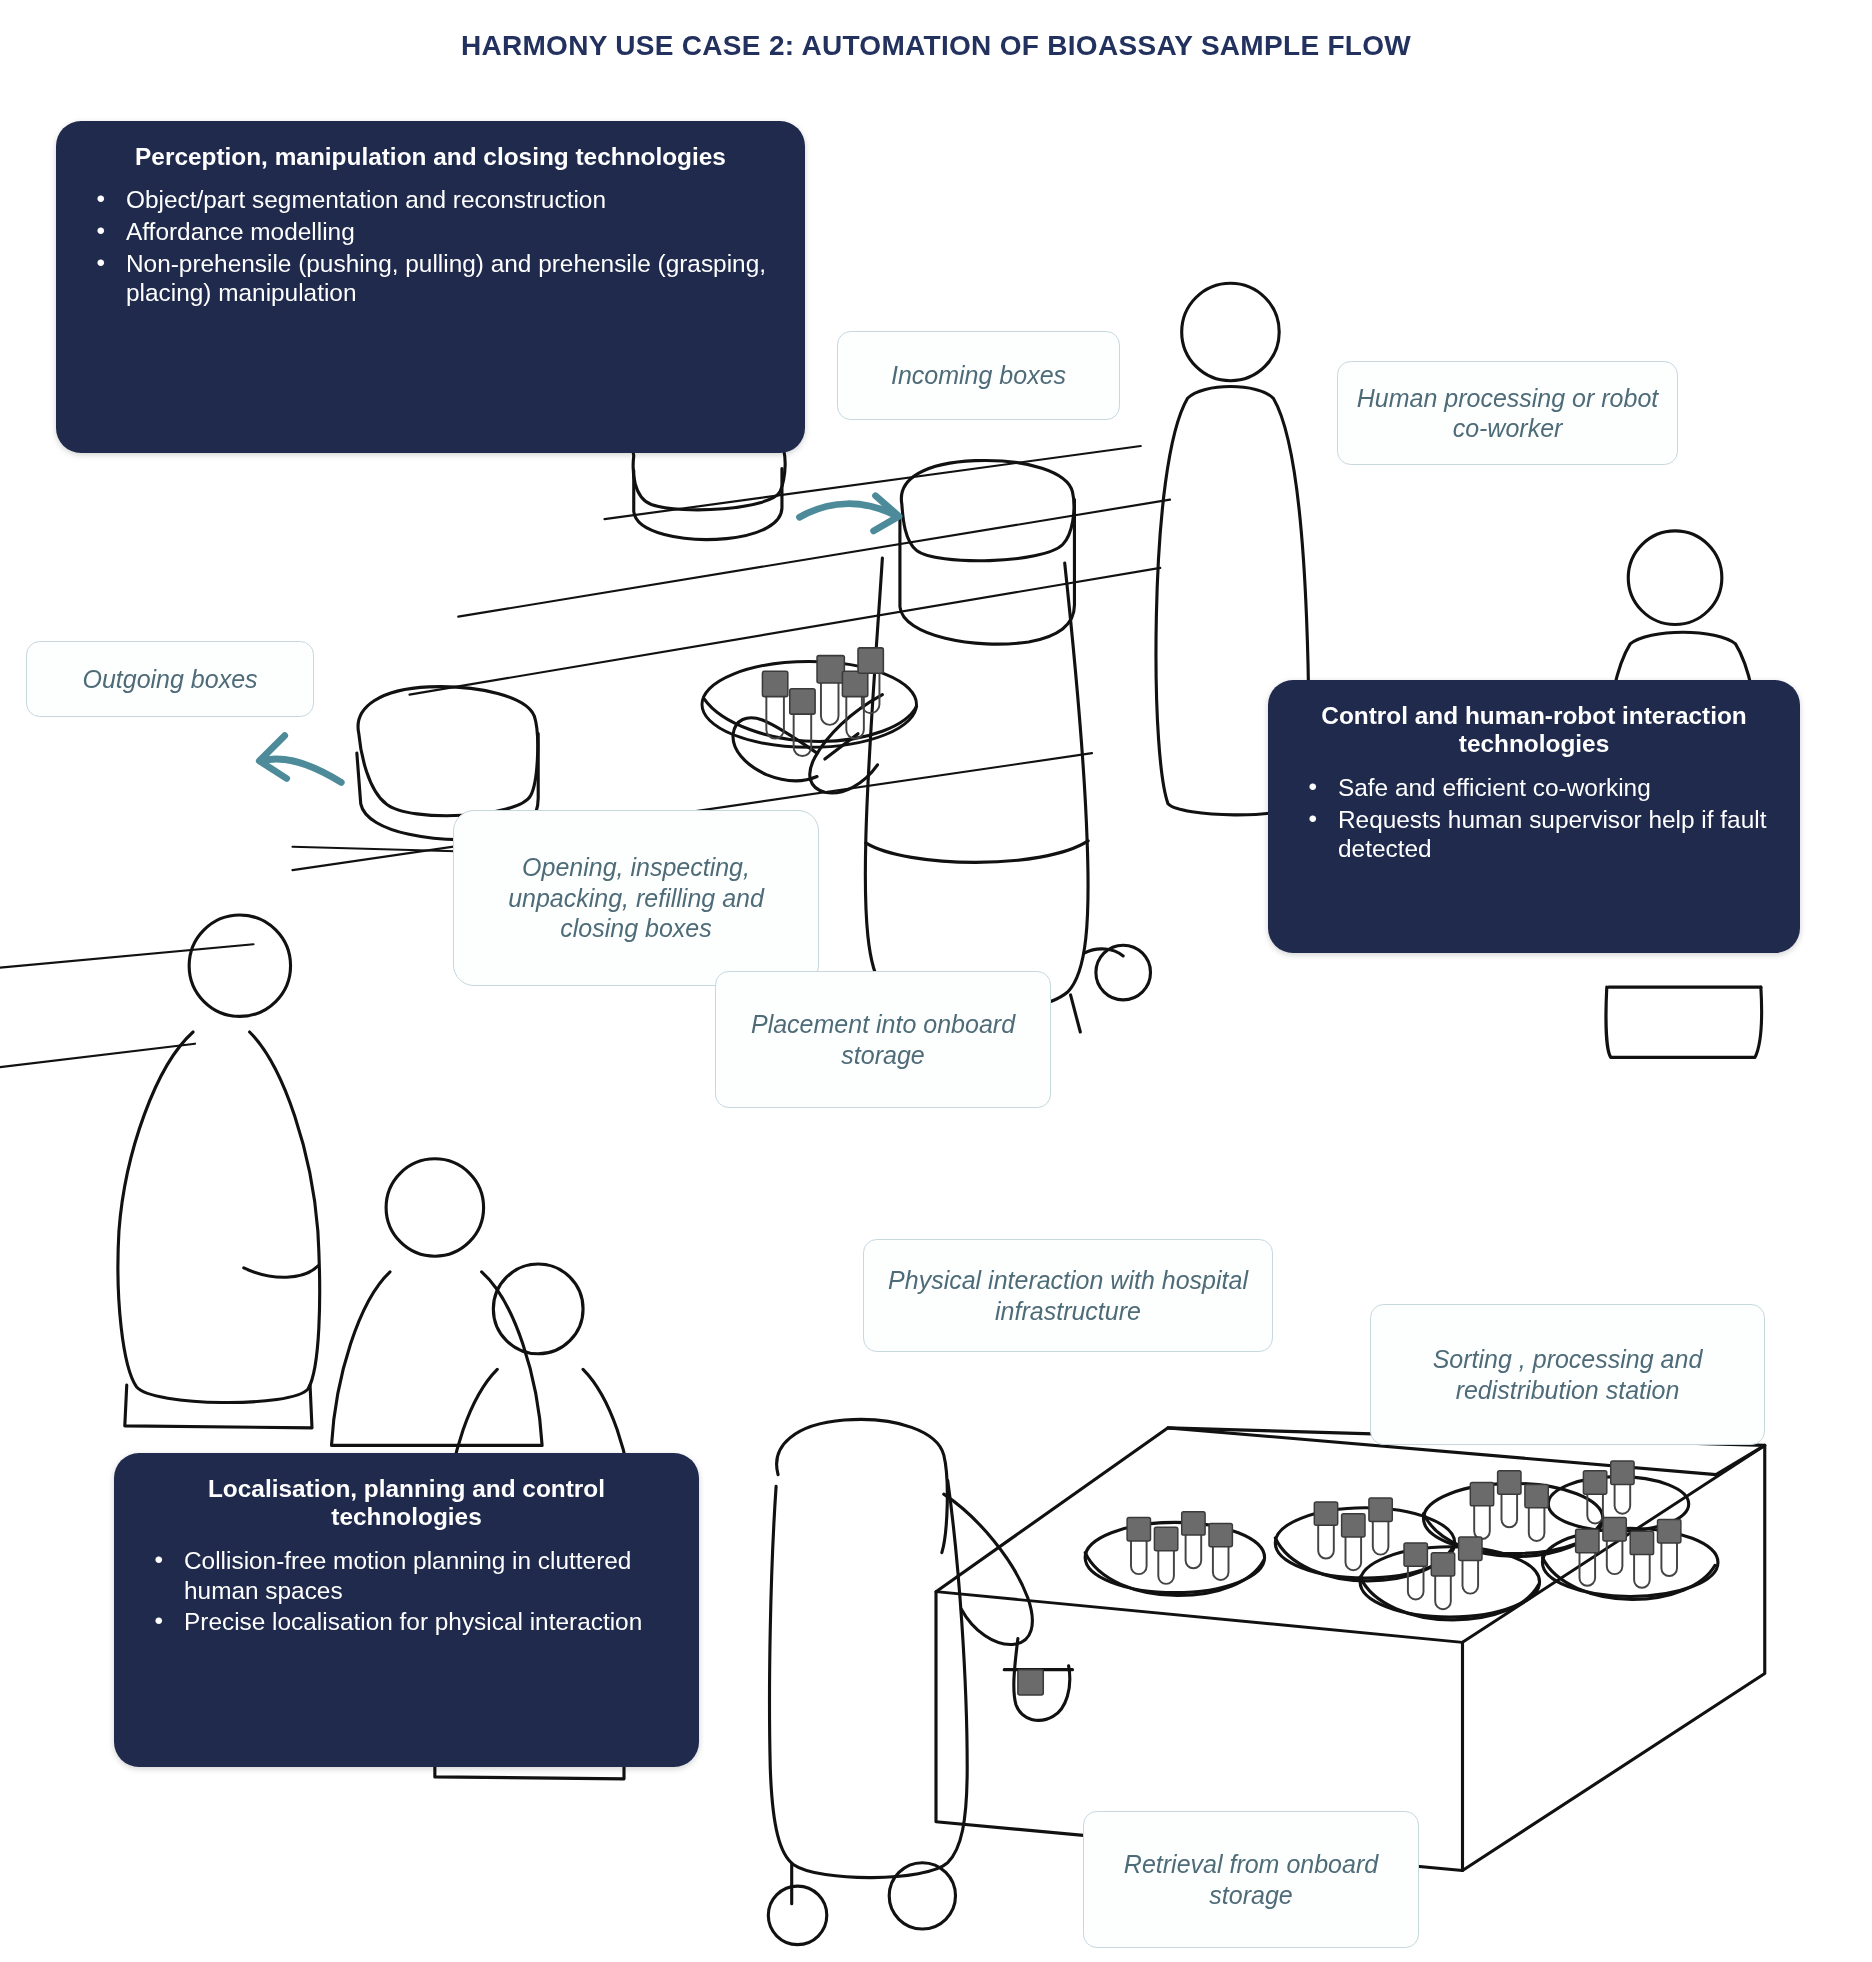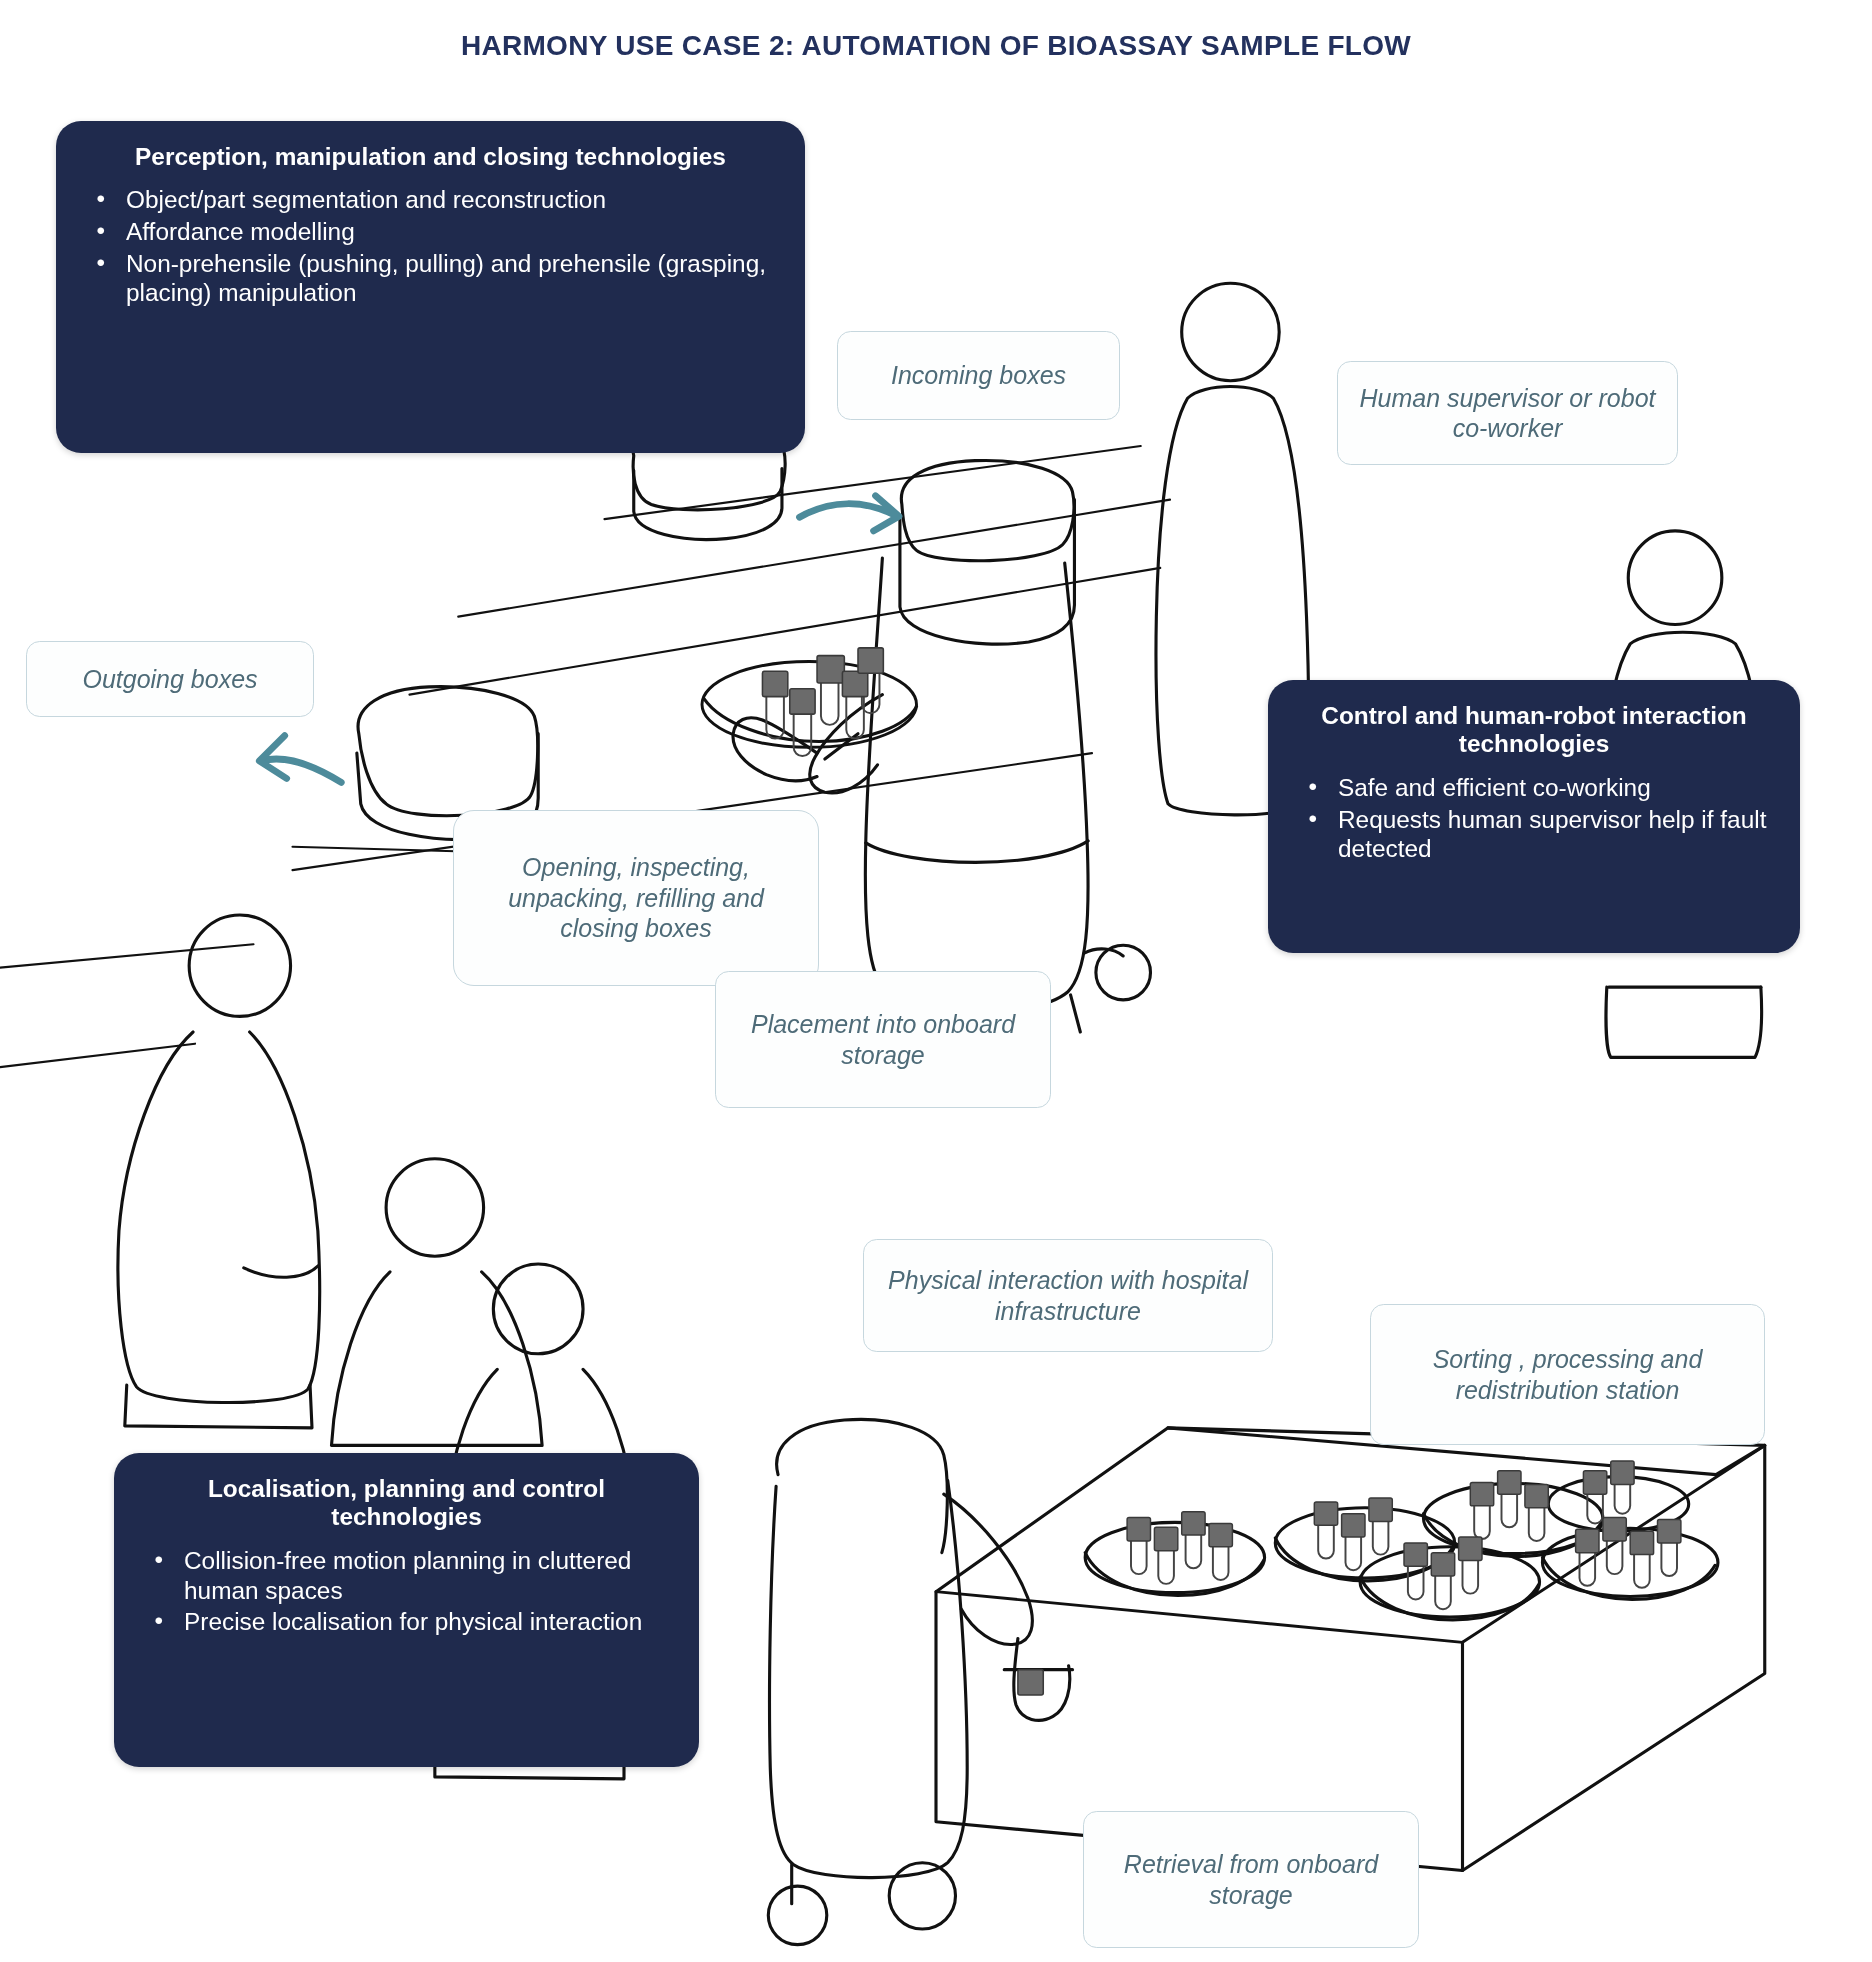--- a/index.html
+++ b/index.html
@@ -236,21 +236,21 @@
       <path d="M350 790 C318 770 290 762 268 768" fill="none" stroke="#4d8b9b" stroke-width="7" stroke-linecap="round"></path>
       <path d="M292 742 L266 768 L294 786" fill="none" stroke="#4d8b9b" stroke-width="7" stroke-linecap="round" stroke-linejoin="round"></path>
     </g>
   </svg>
 
   <div class="callout" style="left:837px;top:319px;width:283px;height:89px;justify-content:center;">
     <span>Incoming boxes</span>
   </div>
 
   <div class="callout" style="left:1337px;top:349px;width:341px;height:104px;">
-    <span>Human supervisor or robot co-worker</span>
+    <span>Human processing or robot co-worker</span>
   </div>
 
   <div class="callout" style="left:26px;top:629px;width:288px;height:76px;">
     <span>Outgoing boxes</span>
   </div>
 
   <div class="callout" style="left:453px;top:798px;width:366px;height:176px;border-radius:21px;">
     <span>Opening, inspecting, unpacking, refilling and closing boxes</span>
   </div>
 

